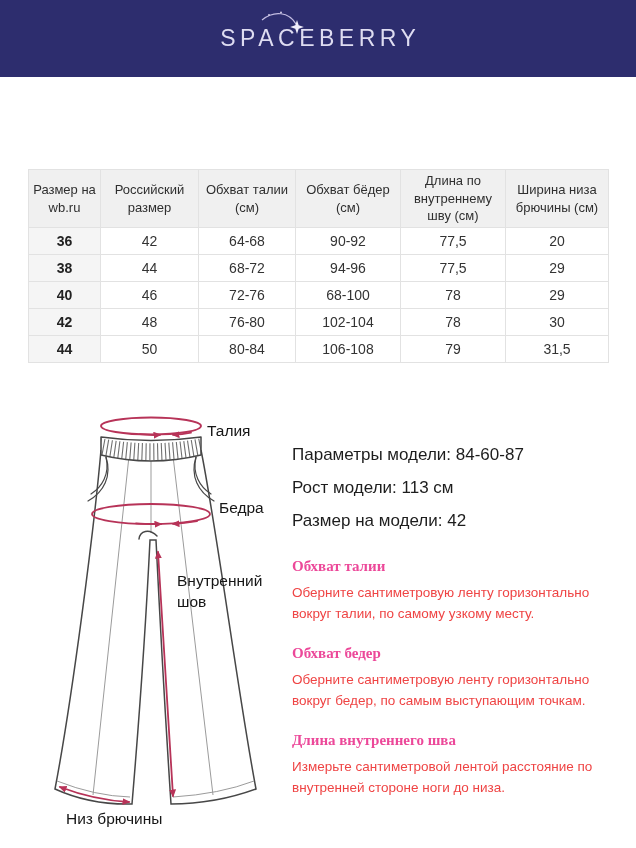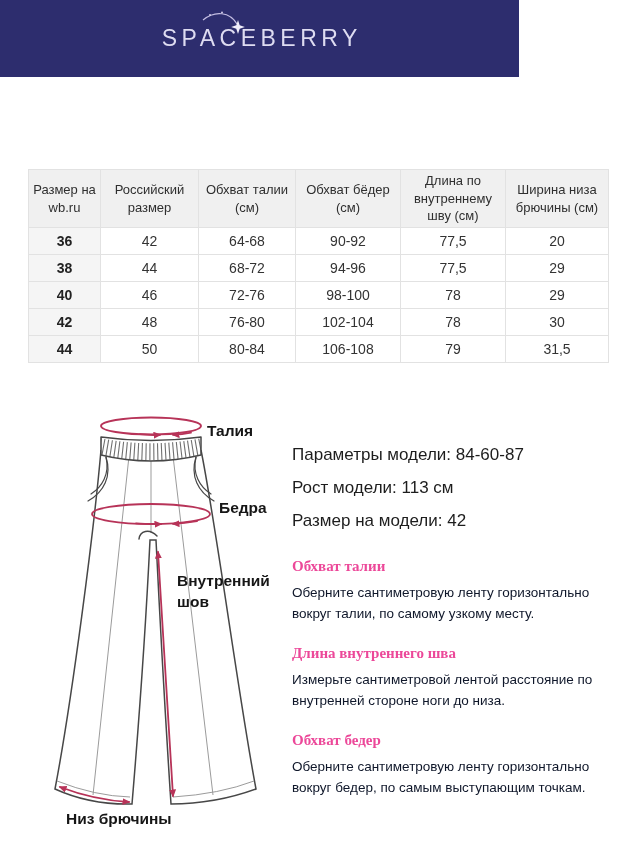--- a/index.html
+++ b/index.html
@@ -2,21 +2,21 @@
 <html style="--brand-bg: #2d2d6e; --logo-color: #dedcf1; --accent: #b73358; --tbl-border: #e2e2e2; --th-bg: #f0f0f0; --firstcol-bg: #f5f5f5;"><head>
 <meta charset="utf-8">
 <style>
   html,body{margin:0;padding:0;}
   body{
     width:636px;height:848px;background:#ffffff;position:relative;overflow:hidden;
     font-family:"Liberation Sans",sans-serif;color:#2e2e2e;
   }
   
   .brand-header{
-    position:absolute;left:0;top:0;width:519px;height:77px;
+    position:absolute;left:0;top:0;width:636px;height:77px;
     background:var(--brand-bg,#2d2d6e);
     display:flex;align-items:center;justify-content:center;text-align:right;
   }
   .brand-logo{
     position:relative;
     font-size:23px;letter-spacing:4.5px;padding-left:4.5px;
     color:var(--logo-color,#dedcf1);
     font-weight:400;
   }
   .logo-star{position:absolute;left:40px;top:-16px;width:56px;height:32px;pointer-events:none;}
@@ -37,37 +37,37 @@
   }
   .size-table td{
     border:1px solid var(--tbl-border,#e2e2e2);
     font-size:14px;color:#333;height:26px;padding:0 2px;vertical-align:middle;
   }
   .size-table td.rowhead{
     background:var(--firstcol-bg,#f5f5f5);
     font-weight:700;color:#222;
   }
   
-  .diagram-wrap{position:absolute;left:30px;top:400px;width:270px;height:448px;font-weight:bold;}
+  .diagram-wrap{position:absolute;left:30px;top:400px;width:270px;height:448px;}
   .pants-svg{width:270px;height:448px;display:block;}
   .outline{stroke:#474747;stroke-width:1.5;fill:none;stroke-linecap:round;}
   .outline-fill{stroke:#474747;stroke-width:1.5;fill:#ffffff;}
   .seam{stroke:#9b9b9b;stroke-width:1;fill:none;}
   .ribs{stroke:#565656;stroke-width:17;fill:none;stroke-dasharray:1.1 2.8;opacity:.85;}
   .pink{stroke:var(--accent,#b73358);stroke-width:1.8;fill:none;stroke-linecap:round;}
   .pink-fill{fill:var(--accent,#b73358);}
   .pants-svg text{font-family:"Liberation Sans",sans-serif;font-size:15.5px;fill:#161616;}
   
   .info-col{position:absolute;left:292px;top:438px;width:336px;}
   .model-line{font-size:17px;line-height:33px;color:#1d1d1d;}
   .model-line .lbl{font-weight:400;}
   .guide-section{margin-top:21px;}
   .guide-section:first-of-type{margin-top:14px;}
   .guide-title{font-size:15px;font-weight:700;color:#ec4899;margin:0 0 7px 0;font-family:Liberation Serif, serif;}
-  .guide-text{font-size:13.5px;line-height:21px;color:#0f172a;margin:0;width:330px;}
+  .guide-text{font-size:13.5px;line-height:21px;color:#ef4444;margin:0;width:330px;}
 </style>
 </head>
 <body>
 
 <div class="brand-header">
   <div class="brand-logo">
     <svg class="logo-star" viewBox="0 0 56 32">
       <path class="trail" d="M 6,11 C 18,1 33,3 40,15"></path>
       <circle class="spark" cx="13" cy="6" r="1"></circle>
       <circle class="spark" cx="25" cy="3.5" r="1"></circle>
@@ -111,21 +111,21 @@
         <td>44</td>
         <td>68-72</td>
         <td>94-96</td>
         <td>77,5</td>
         <td>29</td>
       </tr>
       <tr>
         <td class="rowhead">40</td>
         <td>46</td>
         <td>72-76</td>
-        <td>98-100</td>
+        <td>68-100</td>
         <td>78</td>
         <td>29</td>
       </tr>
       <tr>
         <td class="rowhead">42</td>
         <td>48</td>
         <td>76-80</td>
         <td>102-104</td>
         <td>78</td>
         <td>30</td>
@@ -211,20 +211,20 @@
   <div class="model-line">
     <span class="lbl">Размер на модели:</span>
     <span>42</span>
   </div>
 
   <div class="guide-section">
     <h3 class="guide-title">Обхват талии</h3>
     <p class="guide-text">Оберните сантиметровую ленту горизонтально вокруг талии, по самому узкому месту.</p>
   </div>
   <div class="guide-section">
+    <h3 class="guide-title">Обхват бедер</h3>
+    <p class="guide-text">Оберните сантиметровую ленту горизонтально вокруг бедер, по самым выступающим точкам.</p>
+  </div>
+  <div class="guide-section">
     <h3 class="guide-title">Длина внутреннего шва</h3>
     <p class="guide-text">Измерьте сантиметровой лентой расстояние по внутренней стороне ноги до низа.</p>
   </div>
-  <div class="guide-section">
-    <h3 class="guide-title">Обхват бедер</h3>
-    <p class="guide-text">Оберните сантиметровую ленту горизонтально вокруг бедер, по самым выступающим точкам.</p>
-  </div>
 </div>
 
 </body></html>

